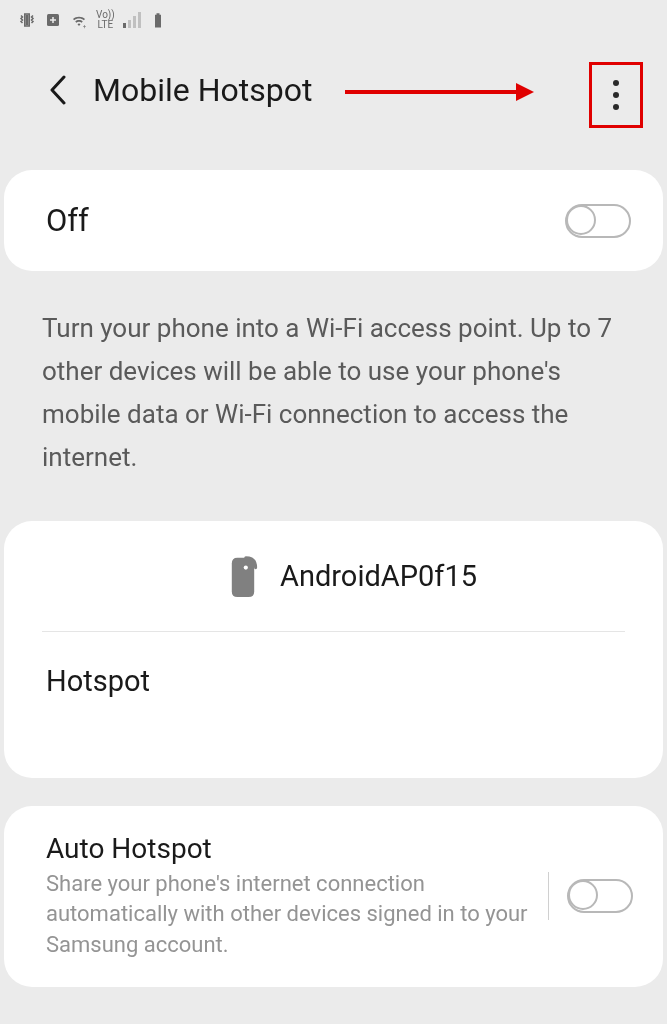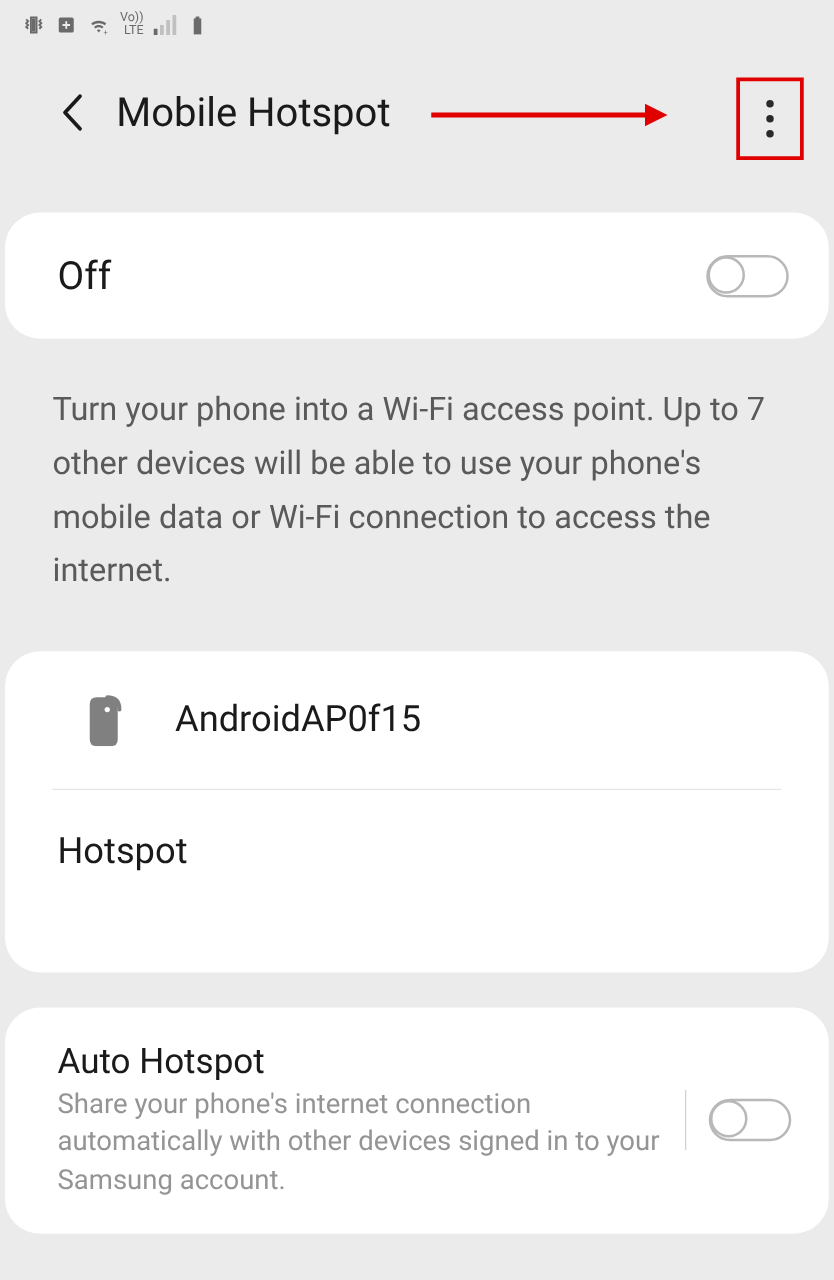--- a/index.html
+++ b/index.html
@@ -149,24 +149,25 @@
     .description {
       padding: 36px 42px 30px 42px;
       font-size: 26px;
       line-height: 1.65;
       color: #5a5a5a;
     }
     .card-network {
       margin-top: 12px;
     }
     .network-row {
-      padding: 34px 42px 34px 62px;
-      display: flex;
-      align-items: center;
-      gap: 40px;
+      padding: 34px 42px 34px 78px;
+      display: flex;
+      align-items: center;
+      gap: 20px;
+      justify-content: center;
     }
     .hotspot-icon {
       width: 34px;
       height: 42px;
       position: relative;
     }
     .hotspot-icon svg {
       fill: #808080;
     }
     .network-name {
@@ -216,21 +217,21 @@
     .small-dot {
       width: 7px;
       height: 7px;
       background: #6a6a6a;
       border-radius: 50%;
     }
     .lte-text {
       font-size: 10px;
       line-height: 1;
       color: #6a6a6a;
-      text-align: right;
+      text-align: center;
     }
     .sig-bars {
       display: flex;
       align-items: flex-end;
       gap: 2px;
       height: 16px;
     }
     .sig-bar {
       width: 3px;
       background: #c0c0c0;

